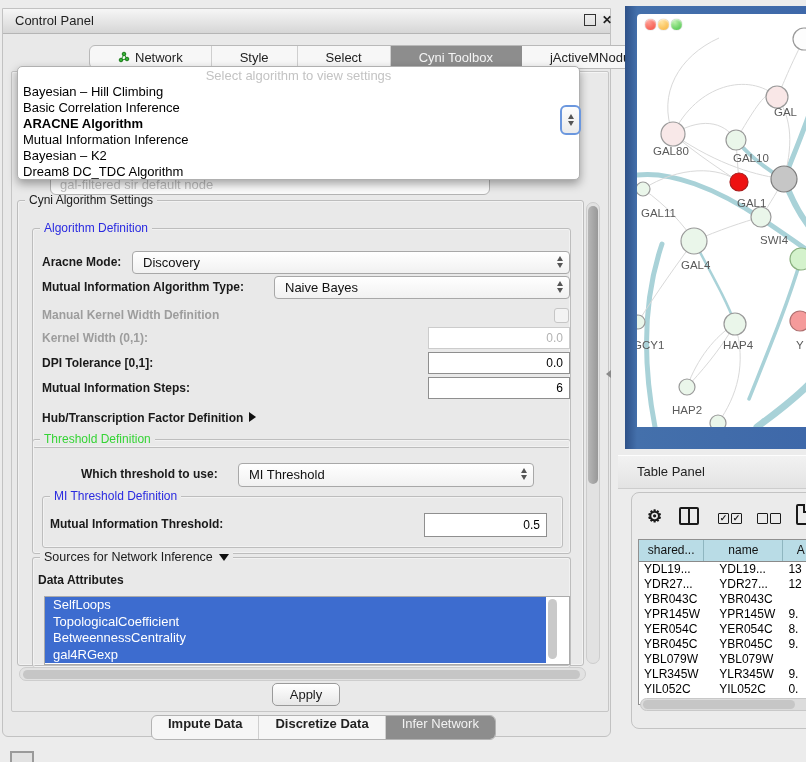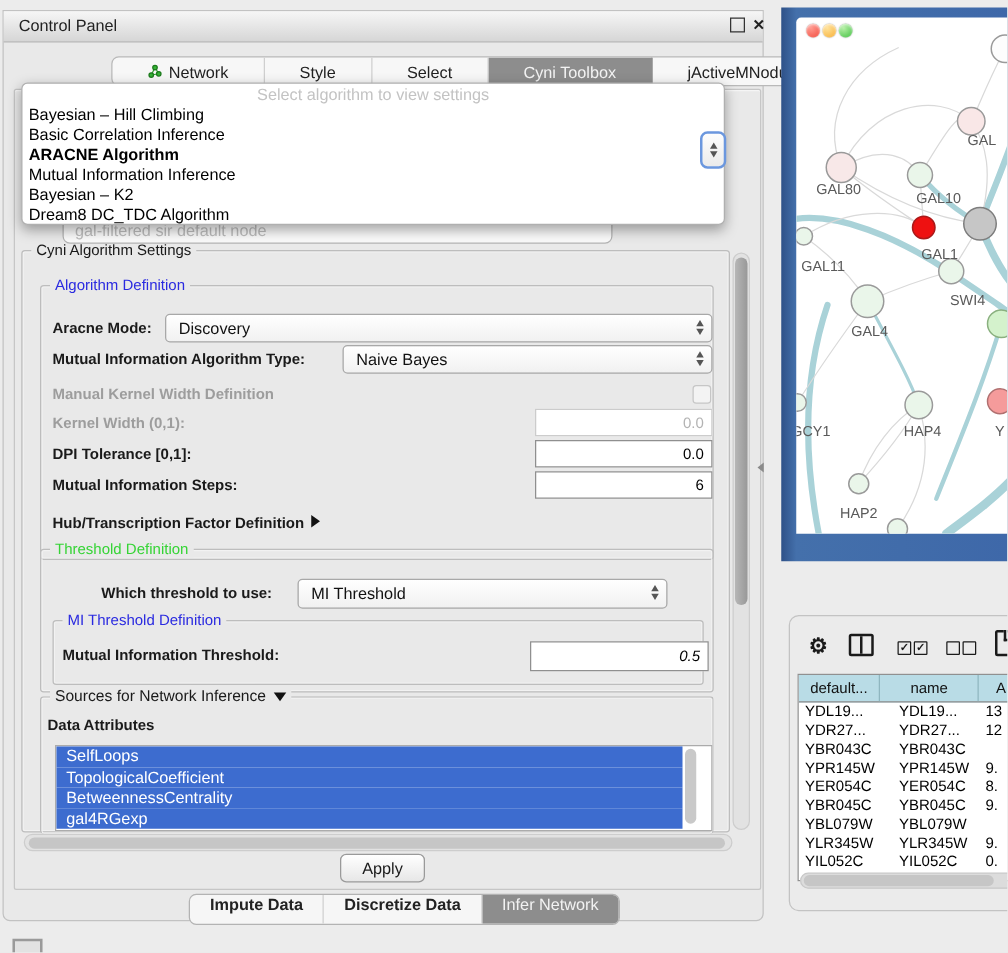--- a/index.html
+++ b/index.html
@@ -221,21 +221,21 @@
         <span>MI Threshold</span>
         <span class="spin">
             <i class="tri-up"></i>
             <i class="tri-dn"></i>
           </span>
       </div>
       <div class="abs groupbox" style="left:24px;top:295px;width:521px;height:52px;">
         <span class="gtitle blue">MI Threshold Definition</span>
       </div>
       <label class="f" style="left:32px;top:312px;">Mutual Information Threshold:</label>
-      <div class="field" style="left:406px;top:312px;width:143px;height:24px;line-height:22px;font-style:italic;">0.5</div>
+      <div class="field" style="left:406px;top:312px;width:123px;height:24px;line-height:22px;">0.5</div>
 
       <div class="abs groupbox" style="left:14px;top:356px;width:539px;height:110px;border-bottom:none;">
         <span class="gtitle" style="font-size:12.5px;">
           <span>Sources for Network Inference</span><span class="arrow-d"></span>
         </span>
       </div>
       <label class="f" style="left:20px;top:368px;">Data Attributes</label>
       <div id="attr-list" class="abs">
           <div class="attr-item">SelfLoops</div>
           <div class="attr-item">TopologicalCoefficient</div>
@@ -327,31 +327,34 @@
           <text x="86" y="335" font-size="11.5" fill="#5a5a5a">HAP4</text>
           <circle cx="163" cy="307" r="10" fill="#f59b9b" stroke="#b07070" stroke-width="1.2"></circle>
           <text x="159" y="335" font-size="11.5" fill="#5a5a5a">Y</text>
           <circle cx="50" cy="373" r="8" fill="#eaf6ea" stroke="#9a9a9a" stroke-width="1.2"></circle>
           <text x="35" y="400" font-size="11.5" fill="#5a5a5a">HAP2</text>
           <circle cx="81" cy="409" r="8" fill="#eaf6ea" stroke="#9a9a9a" stroke-width="1.2"></circle>
         </g>
     </svg>
   </div>
 
+  <div id="tp-bar" class="abs">
+    <span id="tp-title" class="abs">Table Panel</span>
+  </div>
   <div id="tp-panel" class="abs">
     <span class="ticon" id="gear-icon">⚙</span>
     <span class="ticon" id="cols-icon"></span>
     <span class="cb" style="left:86px;">✓</span>
     <span class="cb" style="left:99px;">✓</span>
     <span class="cb" style="left:125px;"></span>
     <span class="cb" style="left:138px;"></span>
     <span class="ticon" id="doc-icon"></span>
     <div id="tbl" class="abs">
       <div id="tbl-head">
-          <div class="th c1" style="padding-left: 0px;">default...</div>
+          <div class="th c1" style="padding-left: 0px;">shared...</div>
           <div class="th c2" style="padding-left: 0px;">name</div>
           <div class="th c3" style="padding-left: 0px;">A</div>
         </div>
       <div id="tbl-body">
           <div class="trow">
             <div class="td c1">YDL19...</div>
             <div class="td c2">YDL19...</div>
             <div class="td c3">13</div>
           </div>
           <div class="trow">

